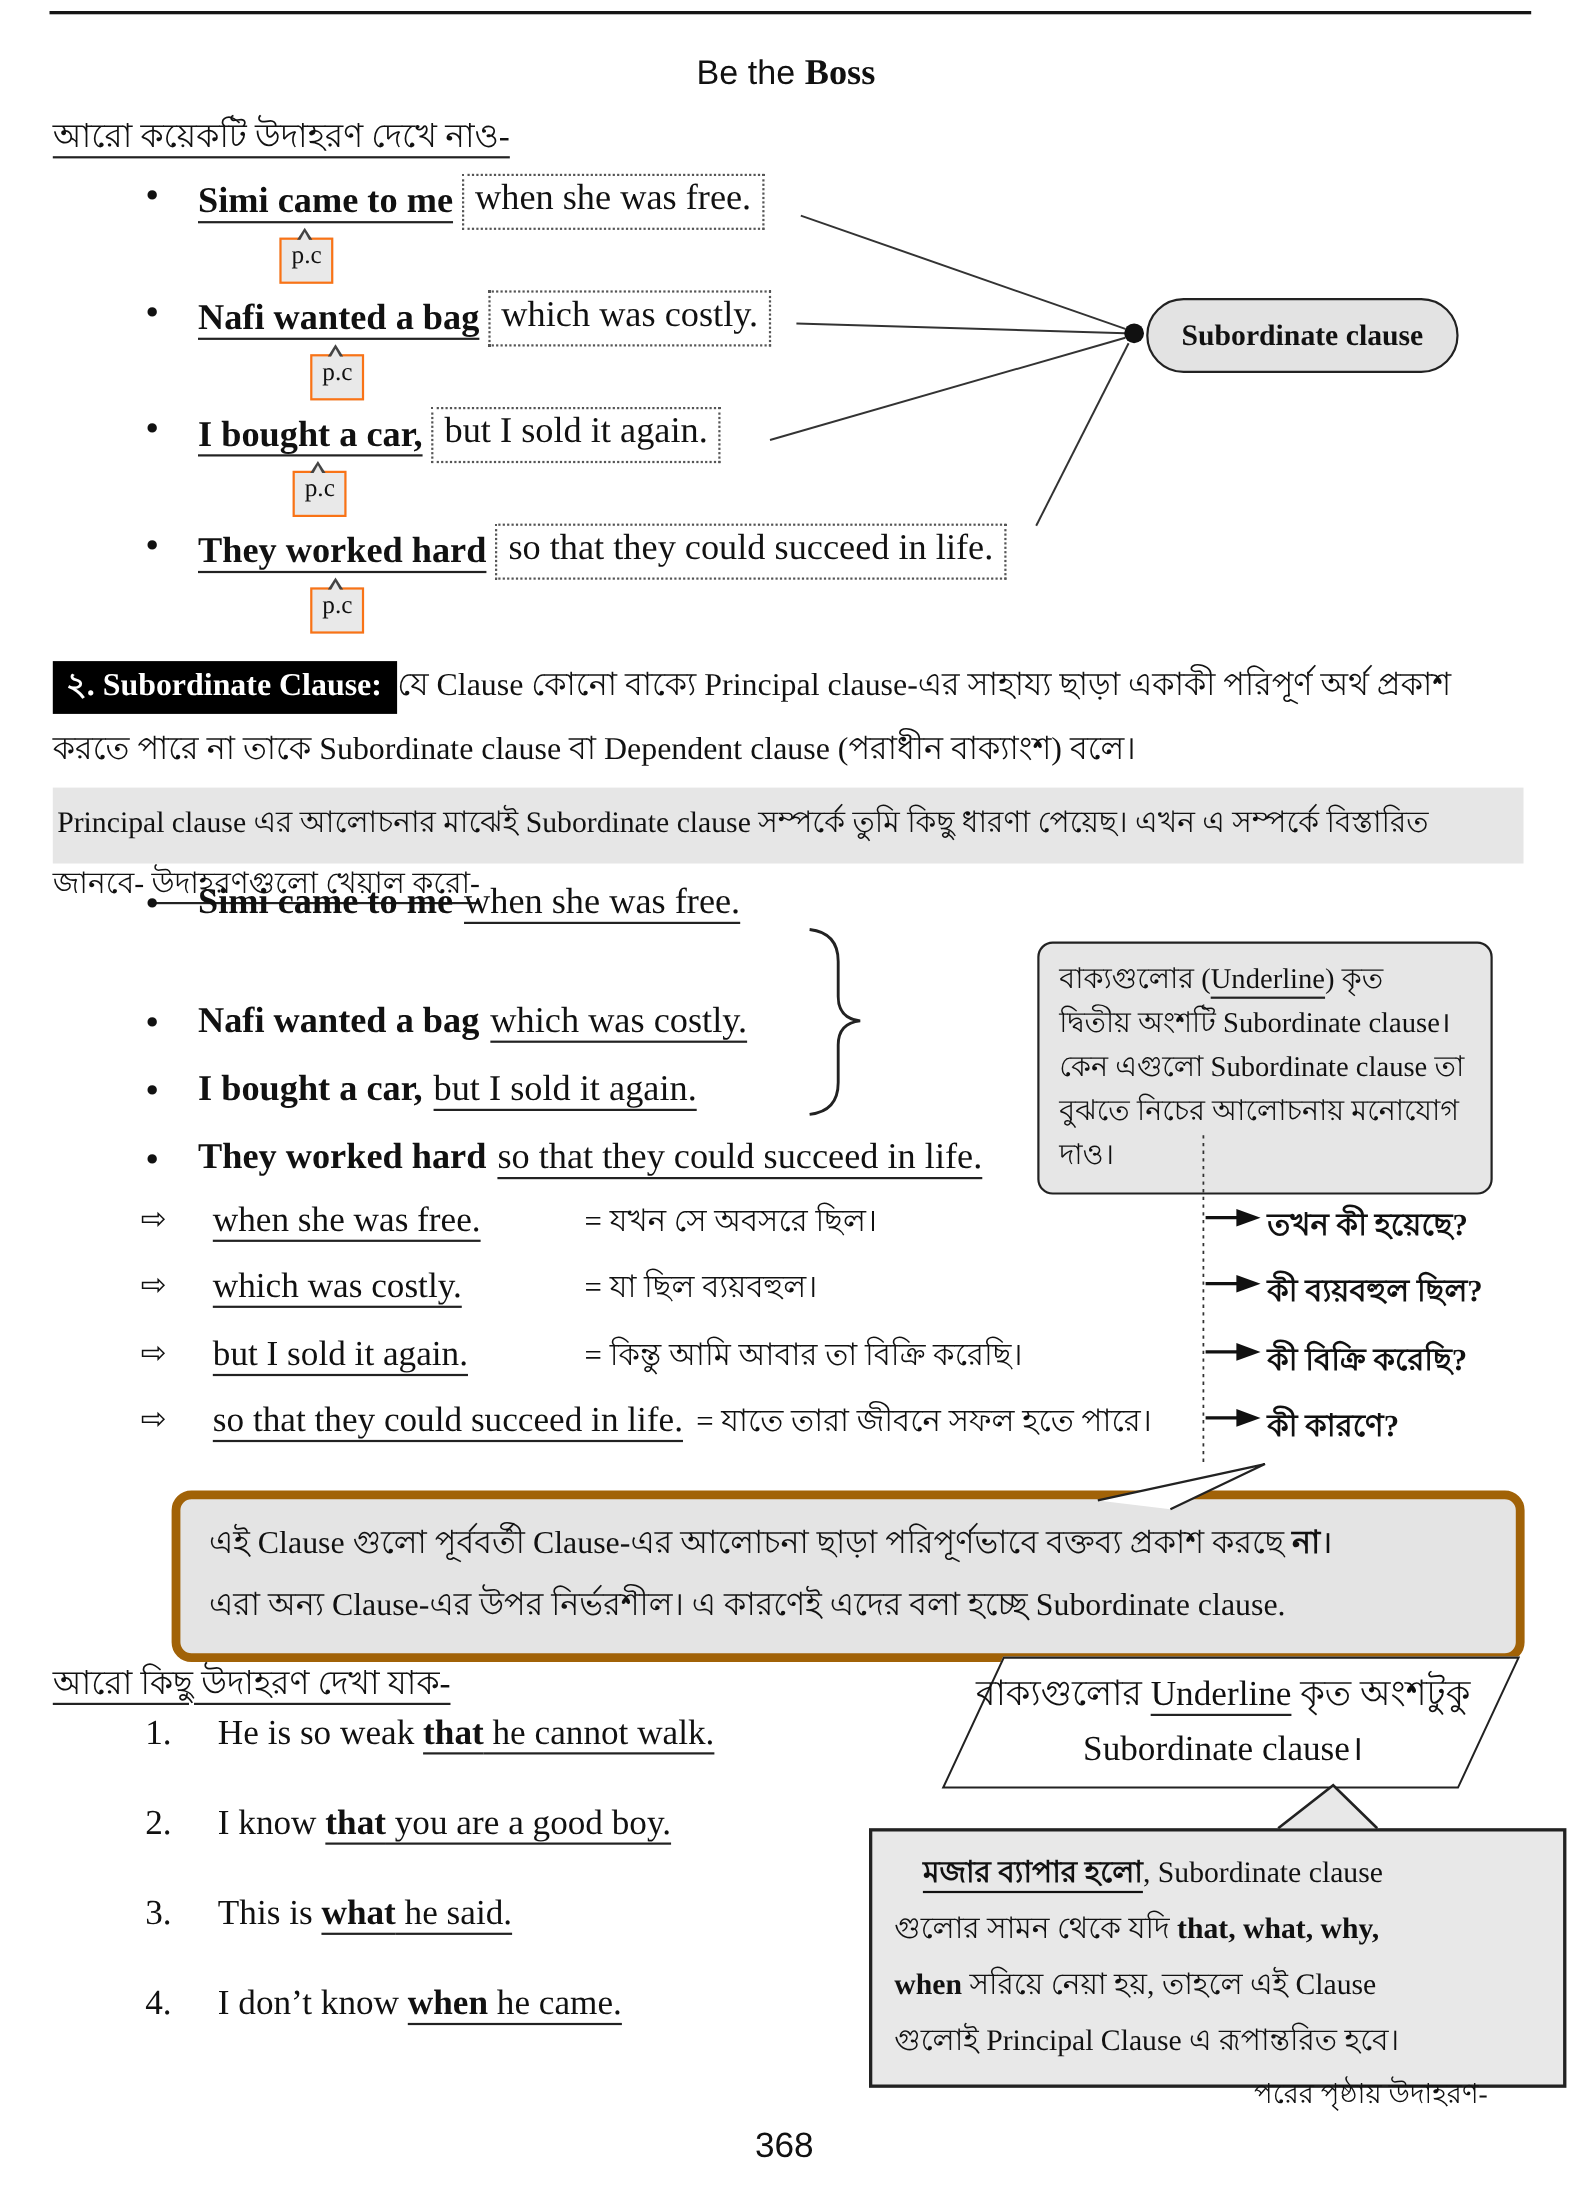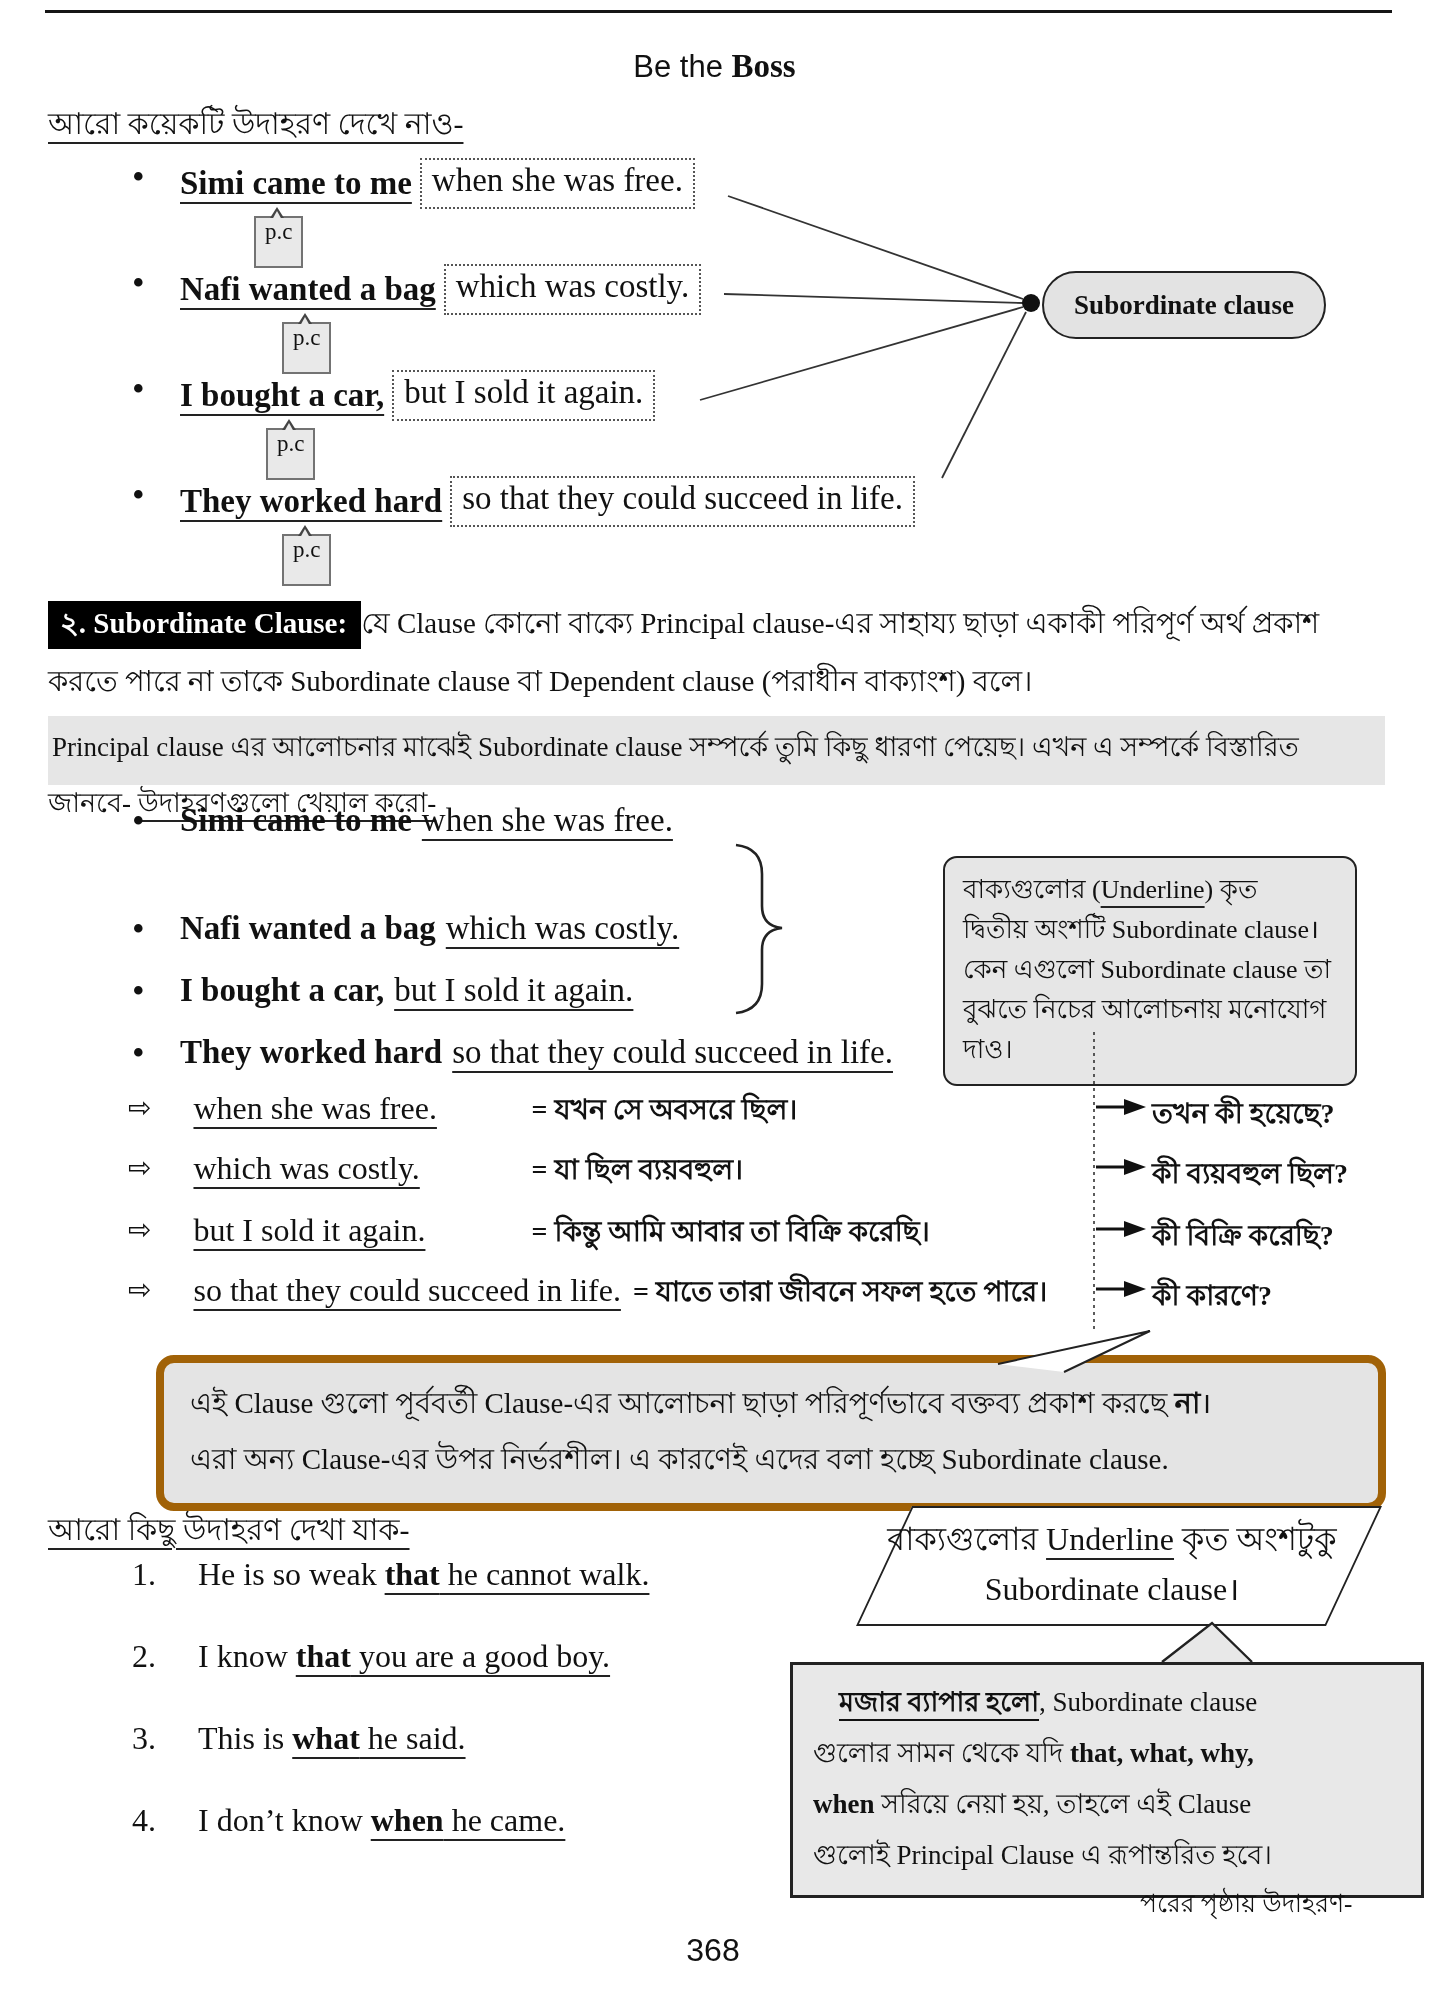--- a/index.html
+++ b/index.html
@@ -18,21 +18,21 @@
 
   #intro1{left:48px;top:100px;font-size:30px;}
   #intro2{left:48px;top:1506px;font-size:30px;}
 
   
   .ex1{left:128px;font-size:33px;white-space:nowrap;}
   .ex1::before{content:"•";position:absolute;left:4px;top:-2px;font-size:36px;}
   .ex1 .inner{margin-left:52px;display:flex;align-items:center;}
   .ex1 .principal{font-weight:bold;}
   .dbox{display:inline-block;border:2px dotted #555;padding:2px 10px 8px 10px;margin-left:8px;}
-  .pc{position:absolute;background:#e9e9e9;border:2px solid #737373;font-size:23px;padding:0 9px 20px 9px;line-height:28px;}
+  .pc{position:absolute;background:#e9e9e9;border:2px solid #f97316;font-size:23px;padding:0 9px 10px 9px;line-height:28px;}
   .pc::before{content:"";position:absolute;top:-11px;left:14px;border-left:7px solid transparent;border-right:7px solid transparent;border-bottom:11px solid #444;}
   .pc::after{content:"";position:absolute;top:-7px;left:16px;border-left:5px solid transparent;border-right:5px solid transparent;border-bottom:9px solid #e9e9e9;}
 
   
   #bubble{left:1042px;top:271px;width:280px;height:64px;border:2px solid #222;border-radius:34px;
           background:#e3e3e3;display:flex;align-items:center;justify-content:center;
           font-weight:bold;font-size:27px;}
 
   
   #definition{left:48px;top:594px;width:1340px;font-size:29px;line-height:58px;}
@@ -49,21 +49,21 @@
 
   
   #note-box{left:943px;top:856px;width:414px;box-sizing:border-box;border:2px solid #222;border-radius:14px;
             background:#e6e6e6;padding:12px 18px 14px 18px;font-size:26px;line-height:40px;}
 
   
   .arow{left:128px;font-size:32px;display:flex;align-items:baseline;white-space:nowrap;}
   .arow::before{content:"⇨";font-family:"DejaVu Sans",sans-serif;font-size:28px;margin-right:42px;position:relative;top:-2px;}
   .arow .clause{min-width:338px;}
   .arow.last .clause{min-width:0;margin-right:12px;}
-  .arow .meaning{font-weight:bold;font-size:28px;}
+  .arow .meaning{font-weight:normal;font-size:28px;}
   .aq{font-size:28px;font-weight:bold;left:1152px;white-space:nowrap;}
 
   
   #conclusion{left:156px;top:1355px;width:1230px;box-sizing:border-box;border:8px solid #a16207;border-radius:18px;
               background:#e4e4e4;padding:12px 26px 16px 26px;font-size:29px;line-height:56px;}
 
   
   .nex{left:132px;font-size:32px;display:flex;white-space:nowrap;}
   .nex .num{width:66px;}
 

